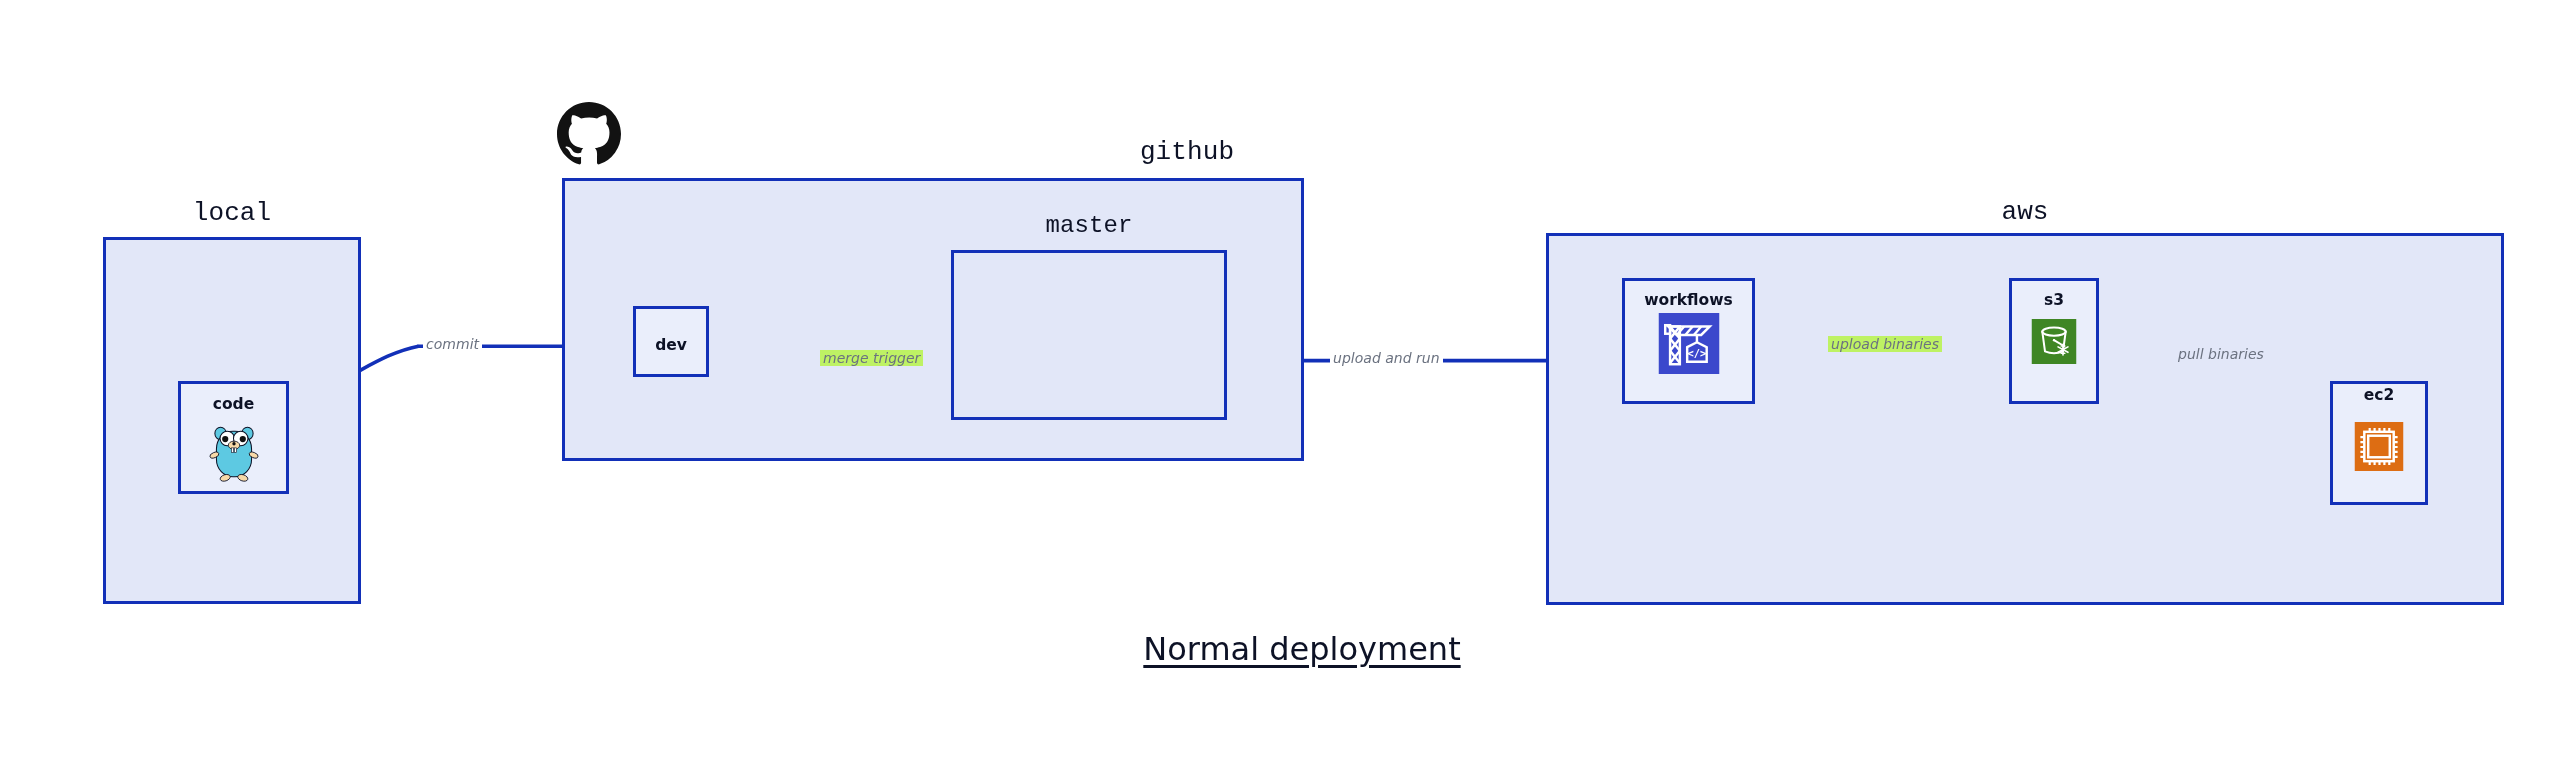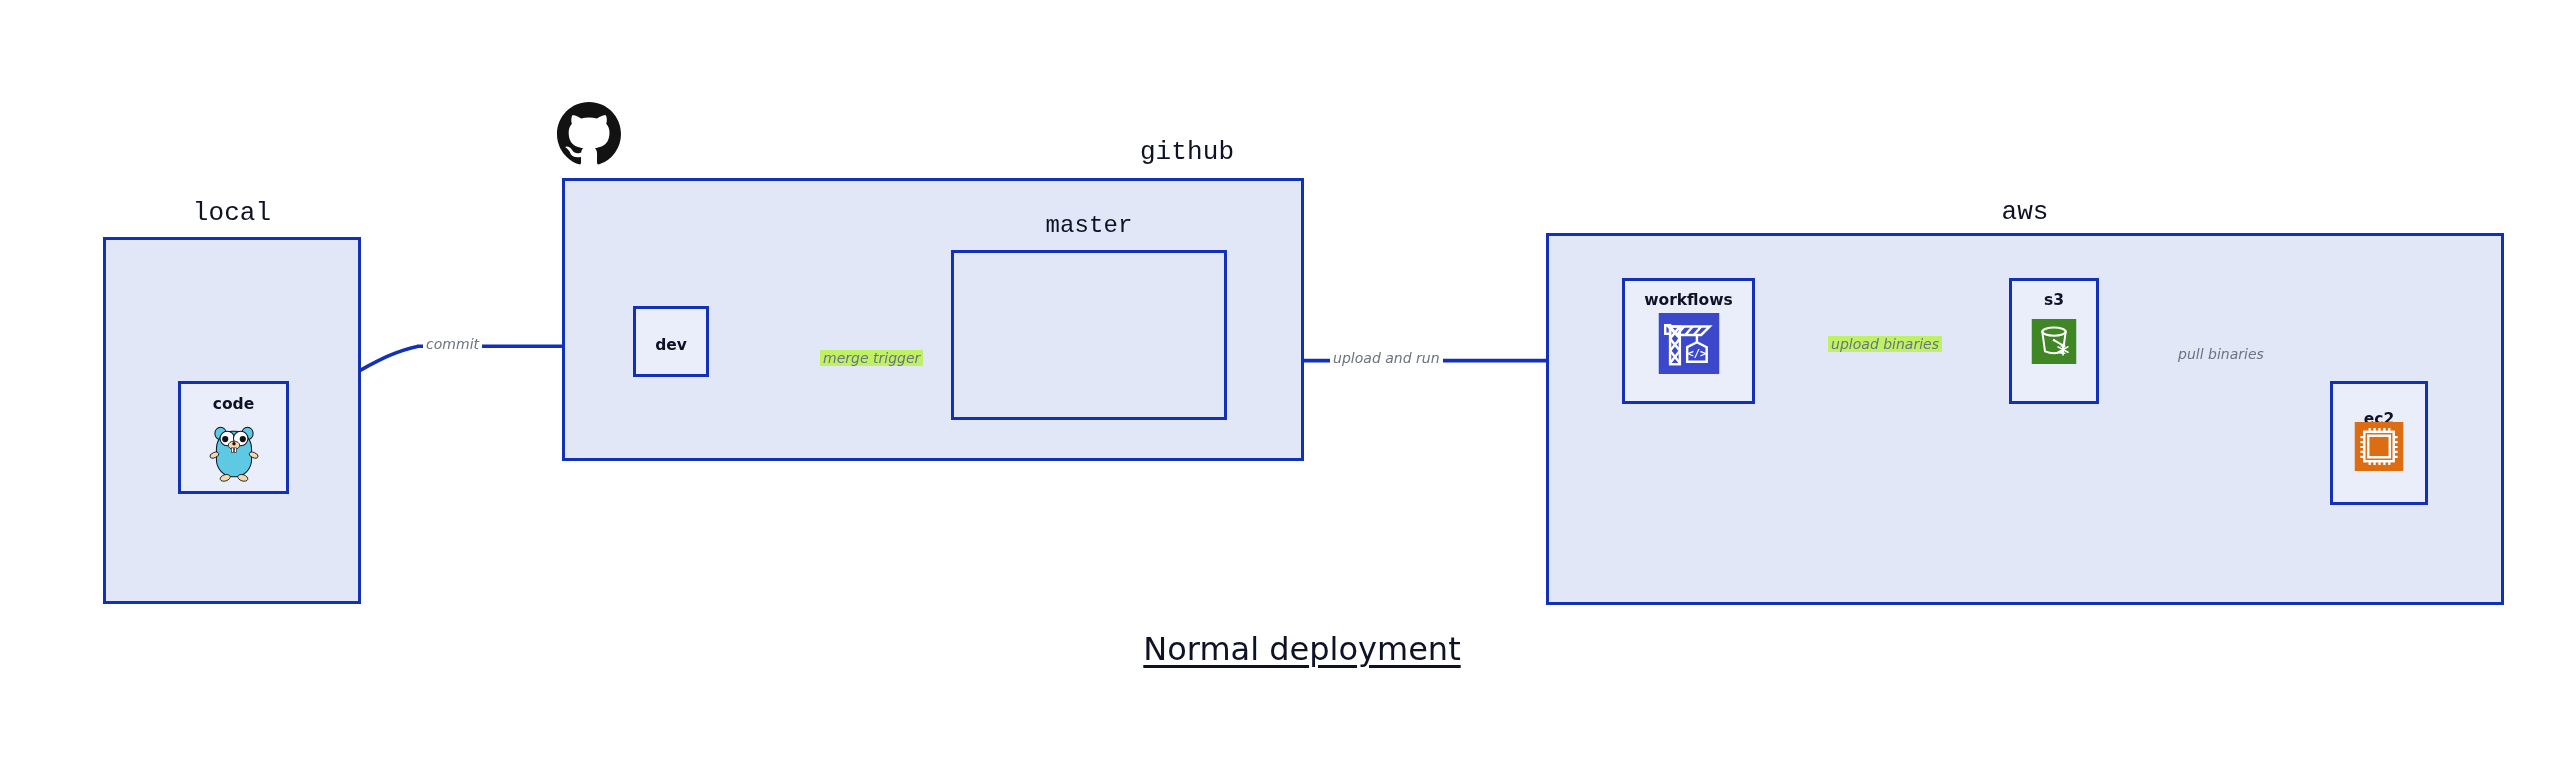--- a/index.html
+++ b/index.html
@@ -233,21 +233,21 @@
             <line x1="81" y1="62" x2="59" y2="74"></line>
             <line x1="66" y1="60" x2="74" y2="60"></line>
             <line x1="66" y1="76" x2="74" y2="76"></line>
           </g>
         </g>
       </svg>
     </div>
   </div>
 
   <div class="node" style="left:2330px; top:381px; width:98px; height:124px;">
-    <div class="node-label" style="top:26px;">ec2</div>
+    <div class="node-label" style="top:2px;">ec2</div>
     <div class="node-icon" style="top:38px; width:49px; height:49px;">
       <svg viewBox="0 0 100 100" width="49" height="49">
         <rect x="0" y="0" width="100" height="100" fill="#dd6d13"></rect>
         <g stroke="#ffffff" stroke-width="5" fill="none">
           <rect x="28" y="28" width="44" height="44"></rect>
           <rect x="20" y="20" width="60" height="60"></rect>
         </g>
         <g stroke="#ffffff" stroke-width="4.5">
 
           <line x1="31" y1="12" x2="31" y2="20"></line>

